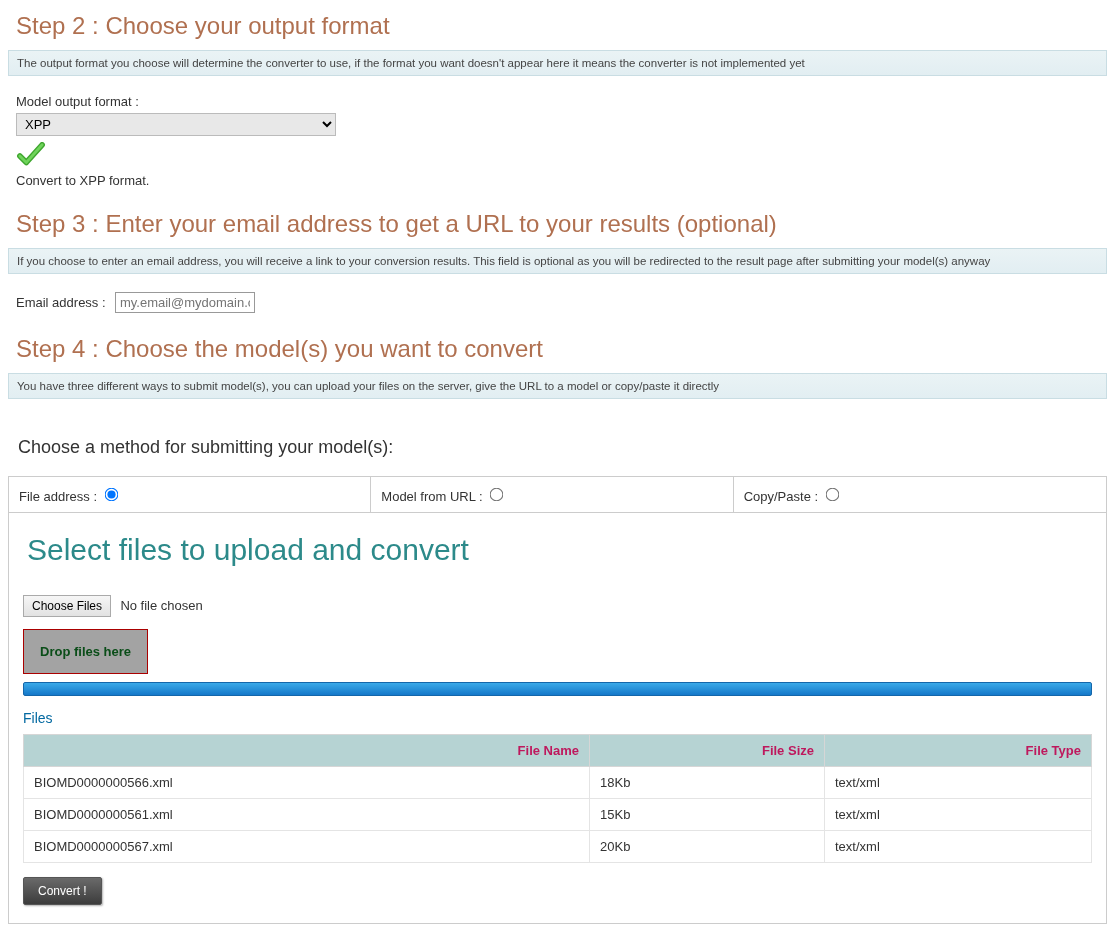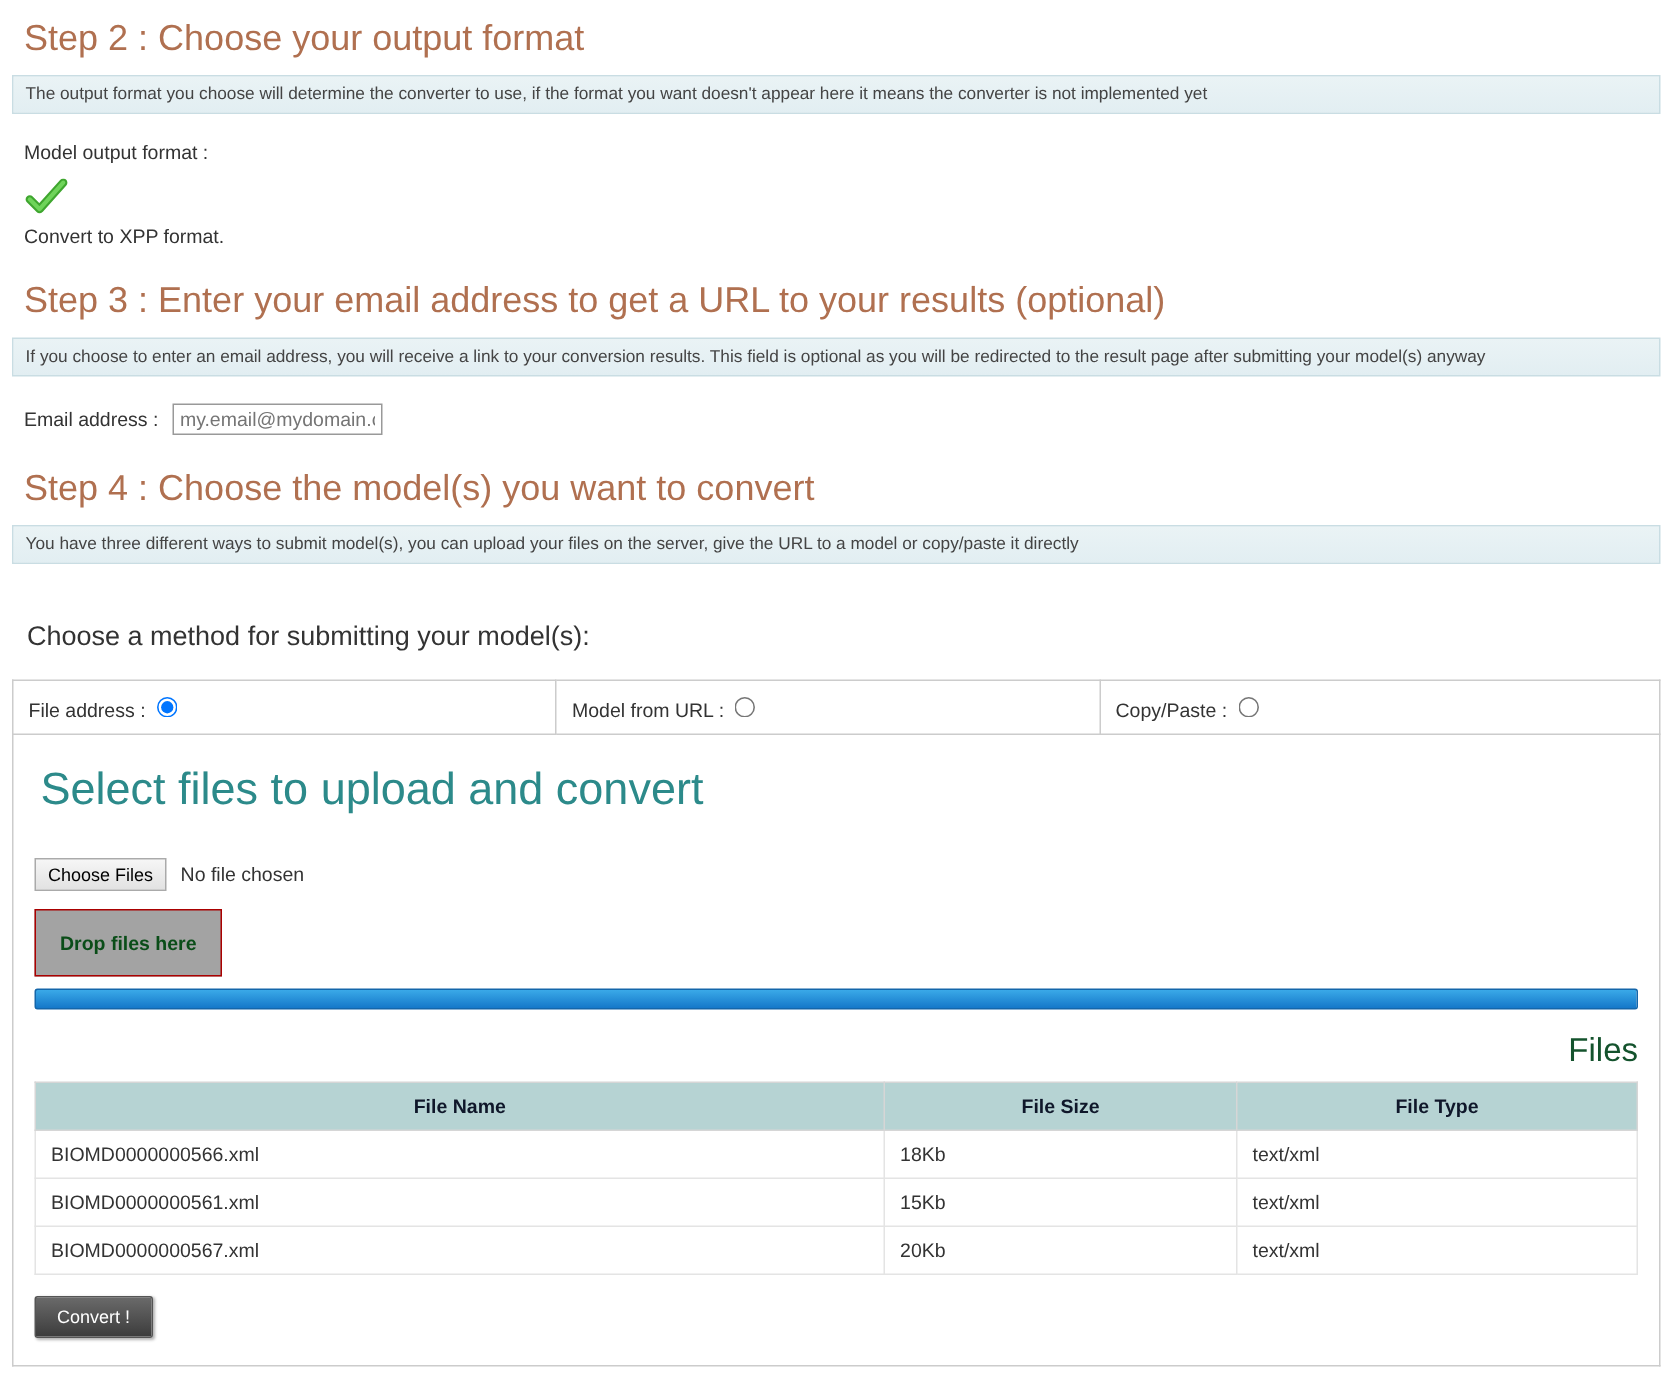--- a/index.html
+++ b/index.html
@@ -73,29 +73,29 @@
   display:inline-block; padding:14px 16px;
   border:1px solid #a00; font-size:13px;
 }
 .progress-bar {
   height:14px; width:100%;
   background:linear-gradient(to bottom,#3aa9e8,#1578c9);
   border:1px solid #1466aa; border-radius:2px;
   margin-top:8px;
 }
 .files-caption {
-  text-align:right; font-size:22px; color:#14532d;
+  text-align:left; font-size:14px; color:#0369a1;
   padding:14px 0 8px 0;
 }
 table.files-table {
   width:100%; border-collapse:collapse; font-size:13px;
 }
 table.files-table th {
-  background:#b6d3d3; text-align:center; padding:8px 10px;
-  border:1px solid #d6d6d6; font-weight:bold; color:#0f172a;
+  background:#b6d3d3; text-align:right; padding:8px 10px;
+  border:1px solid #d6d6d6; font-weight:bold; color:#be185d;
 }
 table.files-table td {
   border:1px solid #e4e4e4; padding:8px 10px; color:#333;
   background:#fff;
 }
 .convert-row { padding:14px 0 0 0; }
 .convert-btn {
   background:linear-gradient(to bottom,#6a6a6a,#3c3c3c);
   color:#fff; font-size:12px; border:1px solid #555;
   padding:6px 14px; border-radius:2px;
@@ -105,20 +105,23 @@
 input[type=radio]{ transform:scale(1.05); margin-left:4px; }
 </style>
 </head>
 <body>
 
 <h2 class="step-title">Step 2 : Choose your output format</h2>
 <div class="info-box">The output format you choose will determine the converter to use, if the format you want doesn't appear here it means the converter is not implemented yet</div>
 <div class="row-format">
   <div class="fmt-col1">
     <span class="label">Model output format :</span>
+    <select class="format-select">
+      <option>XPP</option>
+    </select>
   </div>
   <div class="fmt-col2">
     <span class="check-icon">
       <svg viewBox="0 0 32 28">
         <path d="M4 15 L11 22 L28 3" stroke="#3fa62f" stroke-width="6" fill="none" stroke-linecap="round" stroke-linejoin="round"></path>
         <path d="M4 15 L11 22 L28 3" stroke="#6fd45a" stroke-width="3" fill="none" stroke-linecap="round" stroke-linejoin="round"></path>
       </svg>
     </span>
   </div>
   <div class="fmt-col3">Convert to XPP format.</div>

